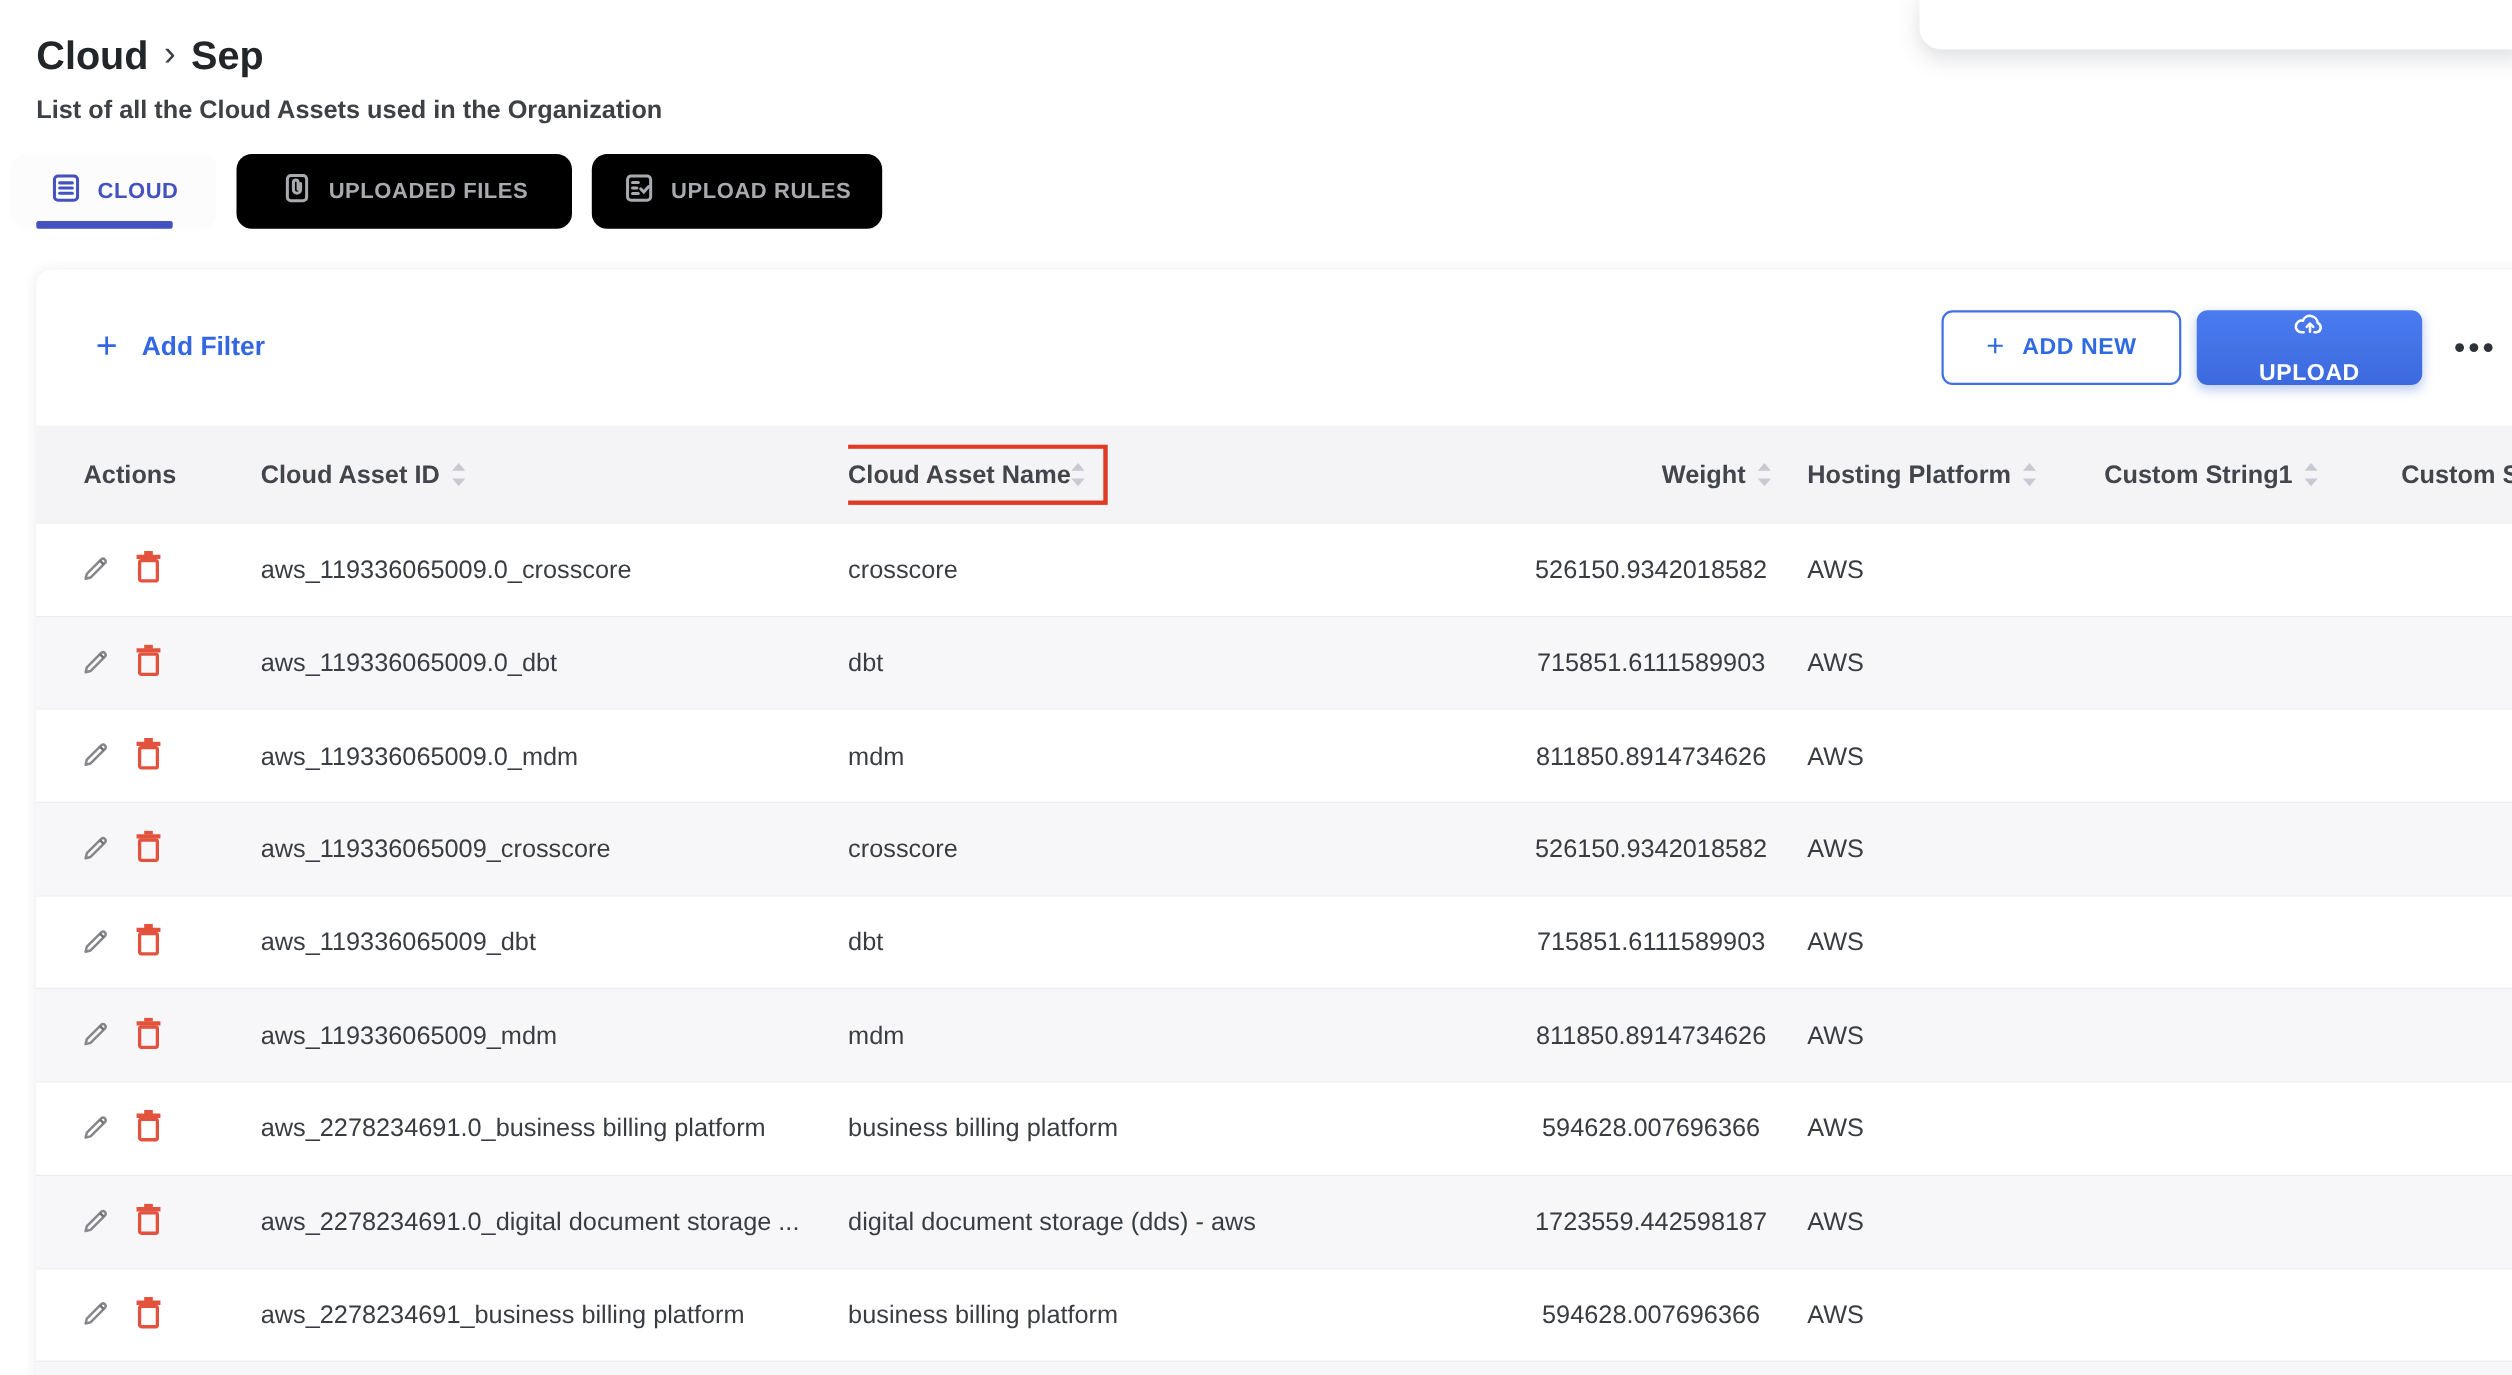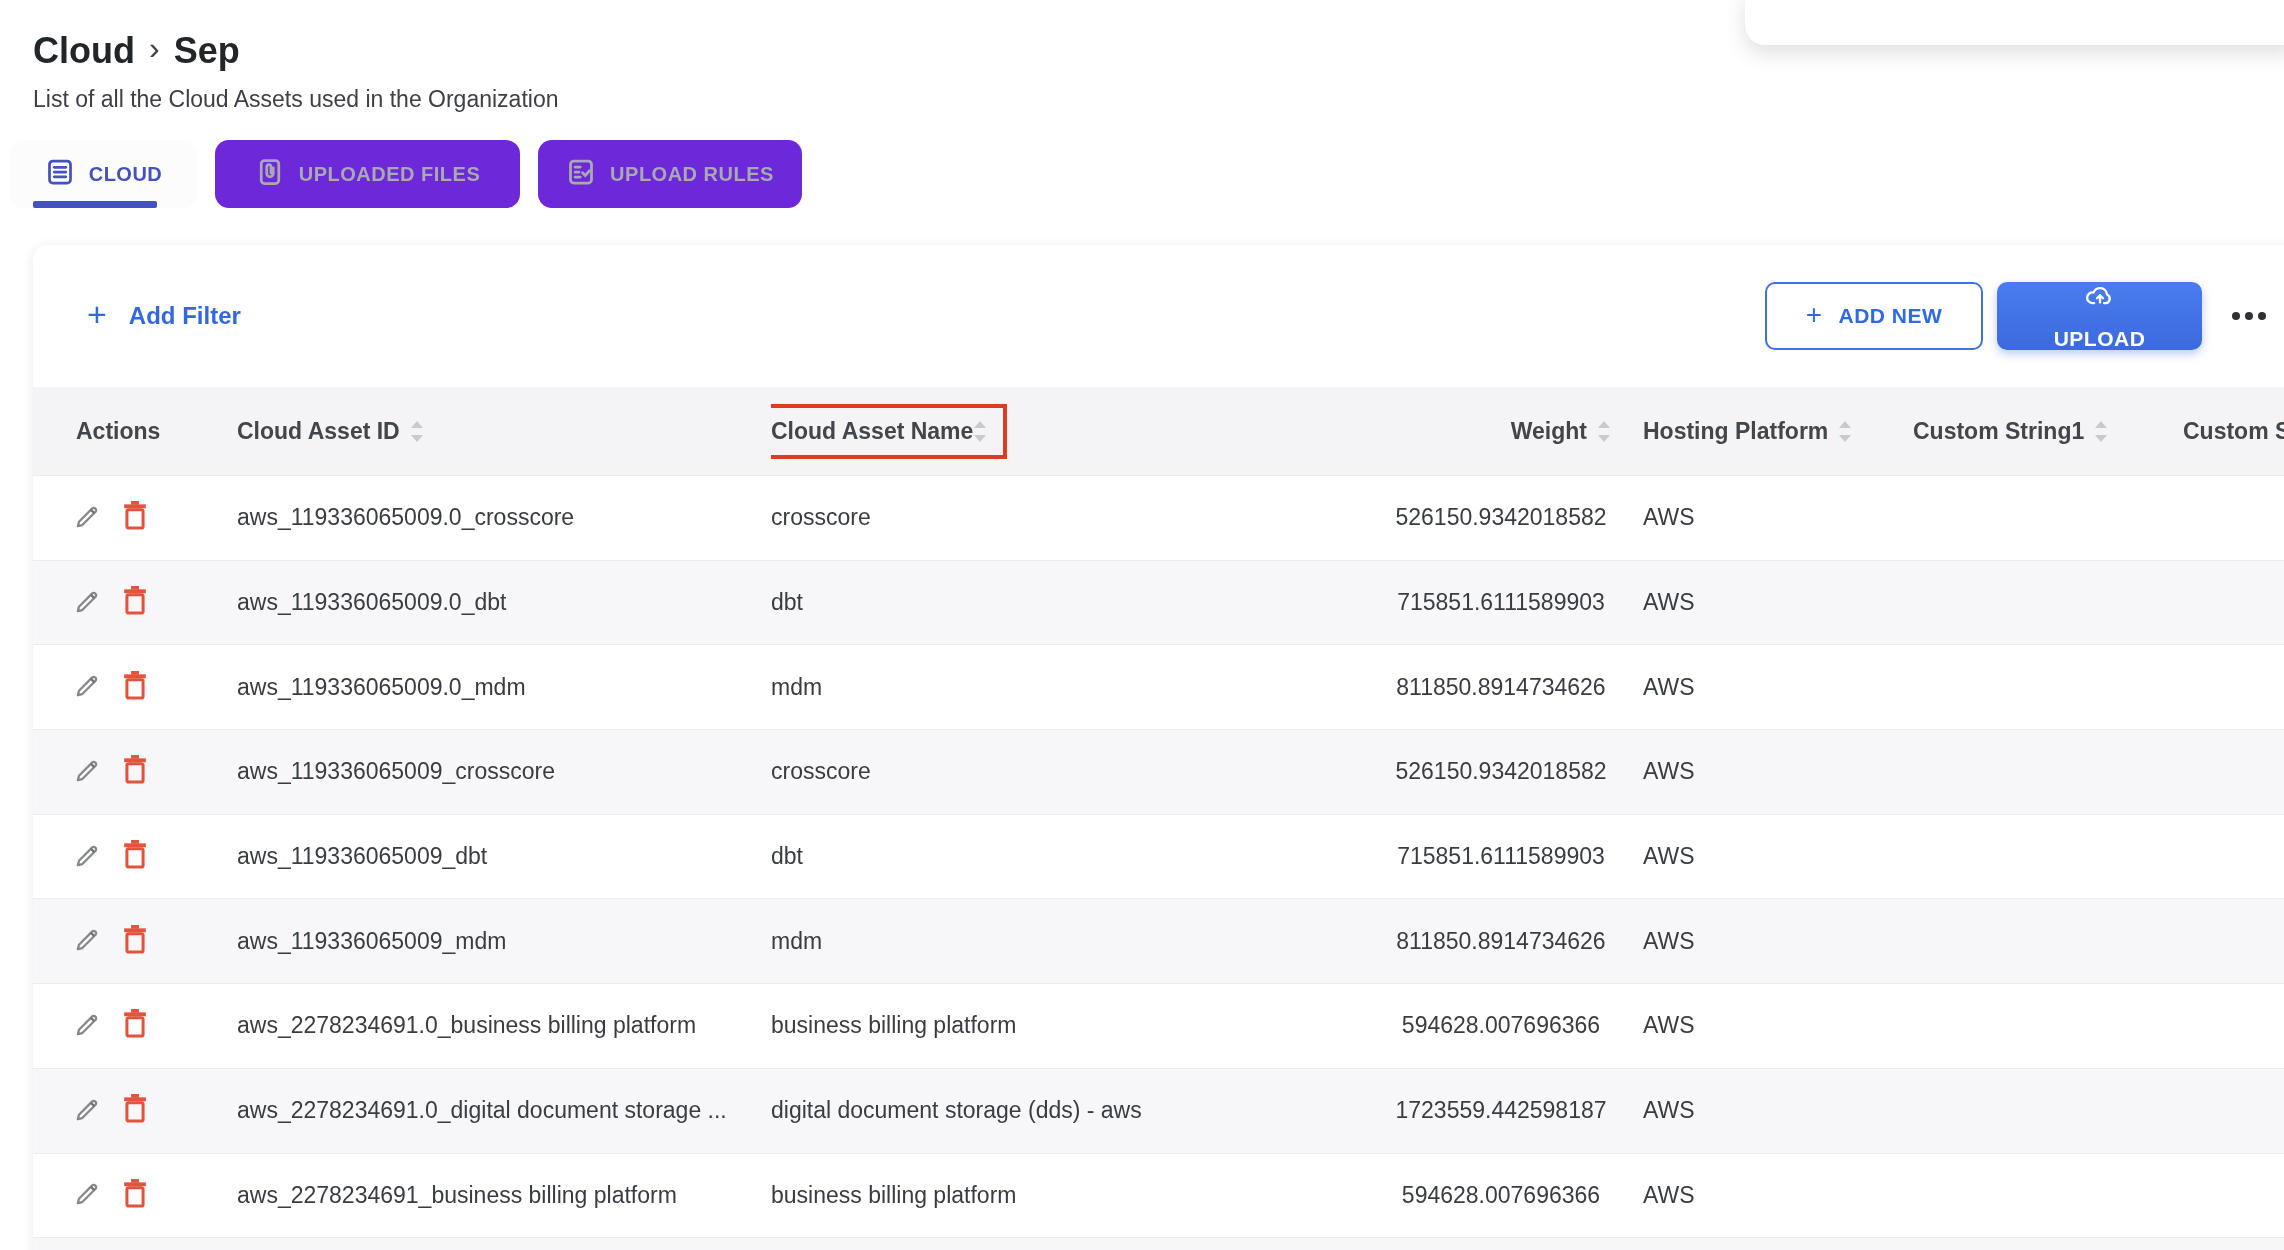--- a/index.html
+++ b/index.html
@@ -8,25 +8,25 @@
 
   
   .toast-remnant { position:absolute; top:-8px; left:1745px; right:-10px; height:53px;
     background:#ffffff; border-bottom-left-radius:20px;
     box-shadow:0 8px 20px rgba(90,95,110,0.20); }
 
   
   .page-header { position:absolute; left:33px; top:30px; }
   .page-title { font-size:36px; font-weight:700; color:#232629; display:flex; align-items:center; }
   .page-title .chev { font-weight:400; font-size:32px; color:#3c4043; margin:0 14px; transform:translateY(-3px); }
-  .page-subtitle { margin-top:14px; font-size:23px; color:#3d4045; font-weight:400; }
+  .page-subtitle { margin-top:14px; font-size:23px; color:#3d4045; font-weight:700; }
 
   
   .tabs { position:absolute; left:10px; top:140px; display:flex; gap:18px; }
-  .tab { height:68px; border-radius:14px; background:#6d28d9; display:flex; align-items:center;
+  .tab { height:68px; border-radius:14px; background:#000000; display:flex; align-items:center;
     justify-content:center; gap:14px; font-size:20px; font-weight:700; letter-spacing:0.5px;
     color:#a8aaaf; position:relative; cursor:pointer; border:none; }
   .tab svg { flex:0 0 auto; }
   .tab.active { background:#fcfcfd; color:#4452c0; }
   .tab-w1 { width:187px; } .tab-w2 { width:305px; } .tab-w3 { width:264px; }
   .tab .underline { position:absolute; left:23px; bottom:0; width:124px; height:7px;
     background:#4452c0; border-radius:2px; }
 
   
   .card { position:absolute; left:33px; top:245px; right:-30px; bottom:-20px;

